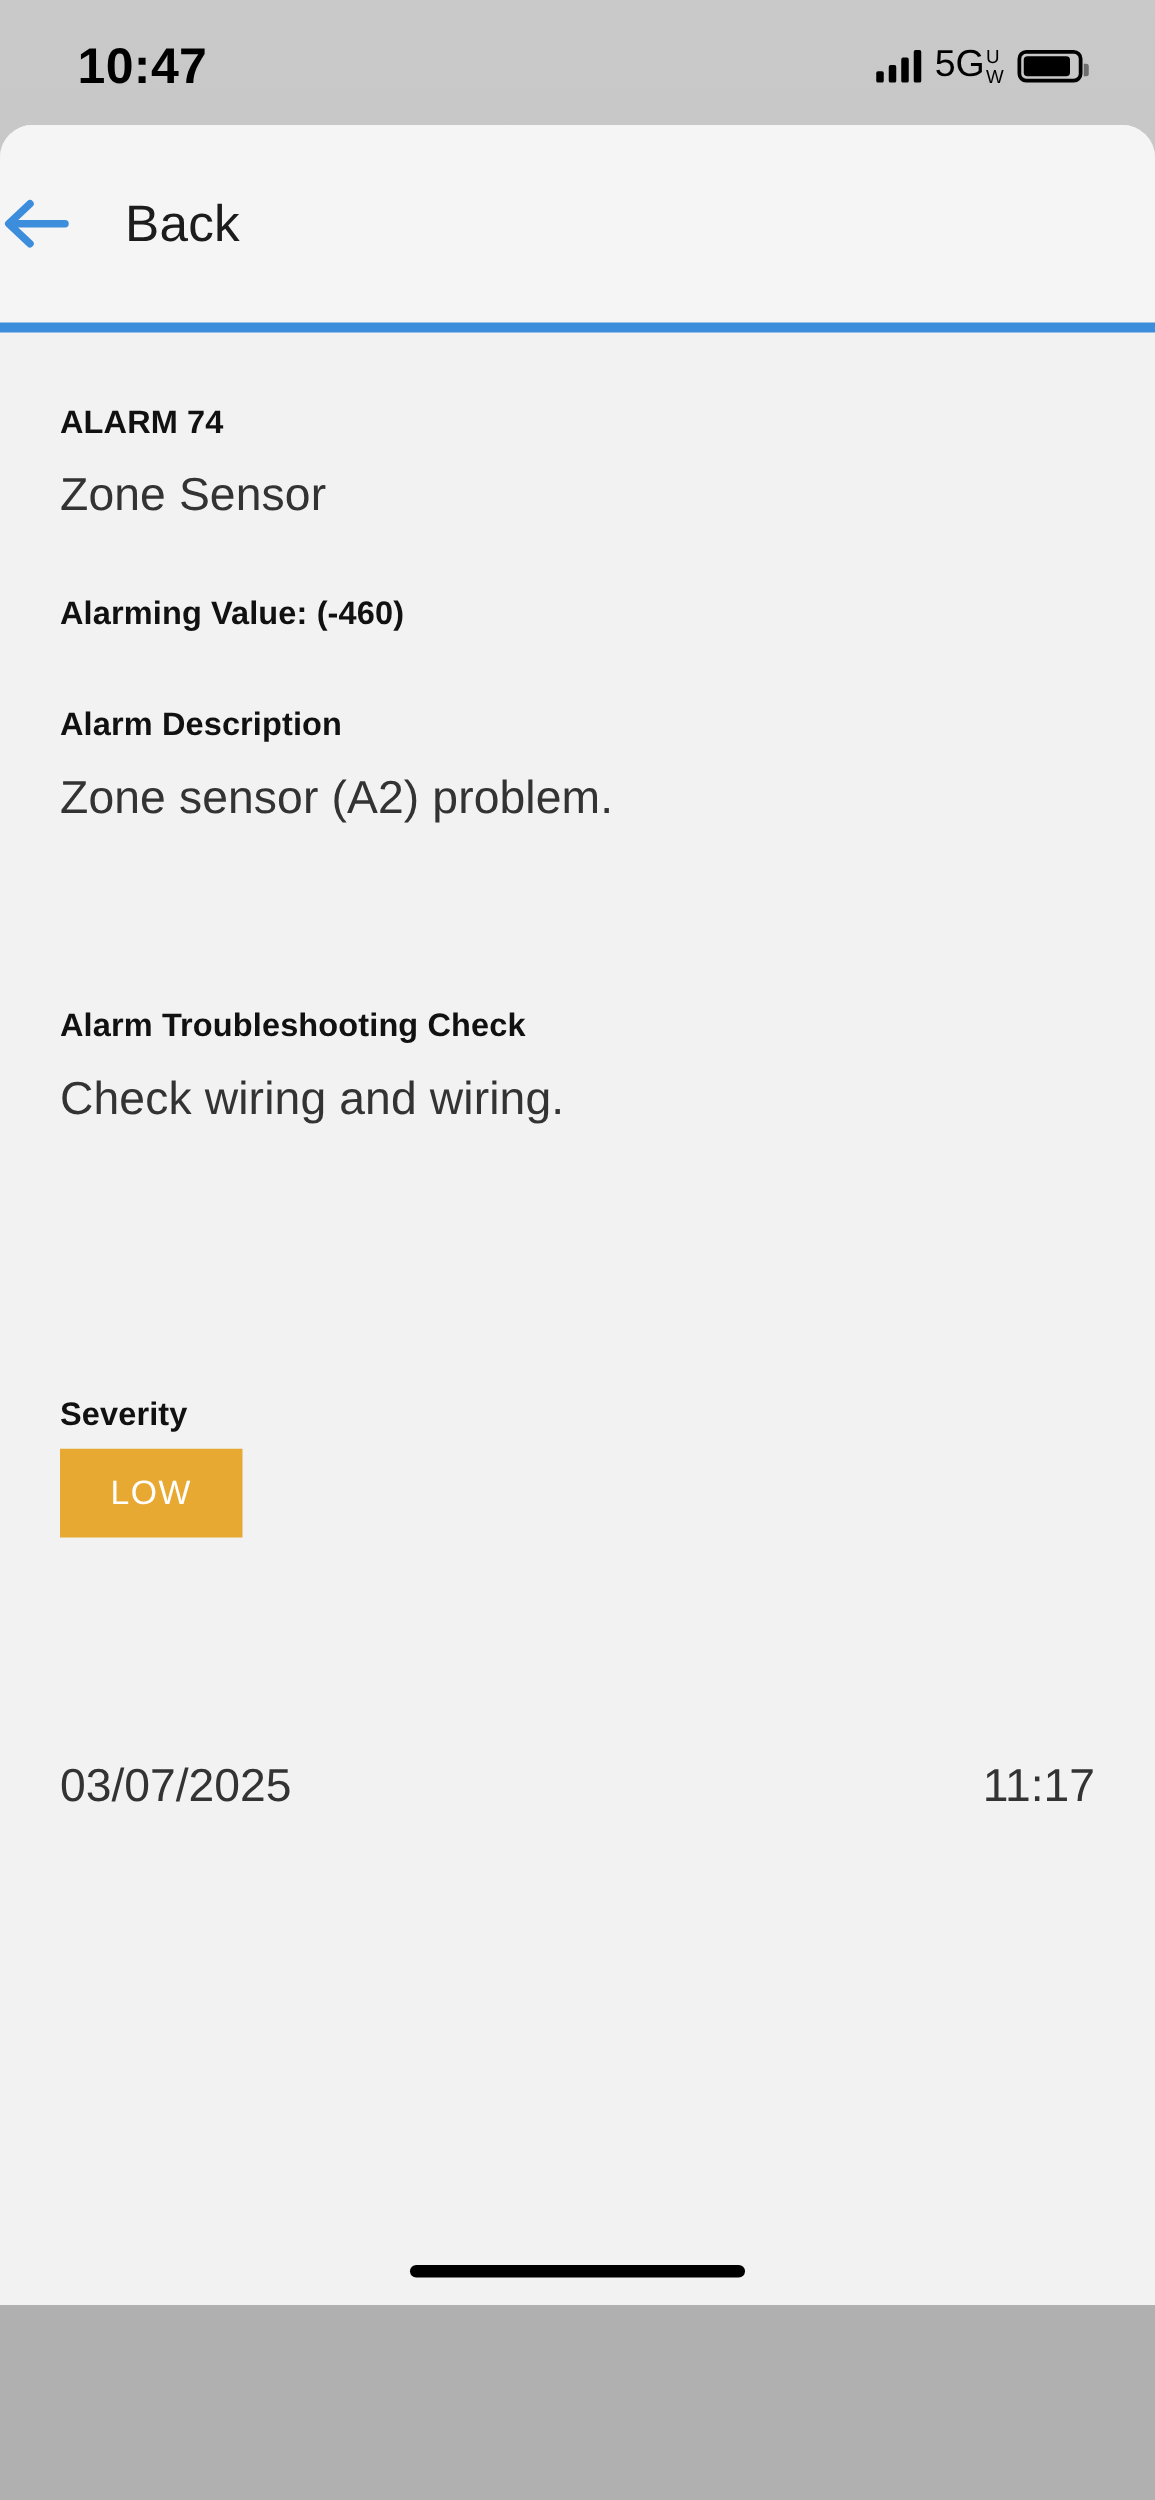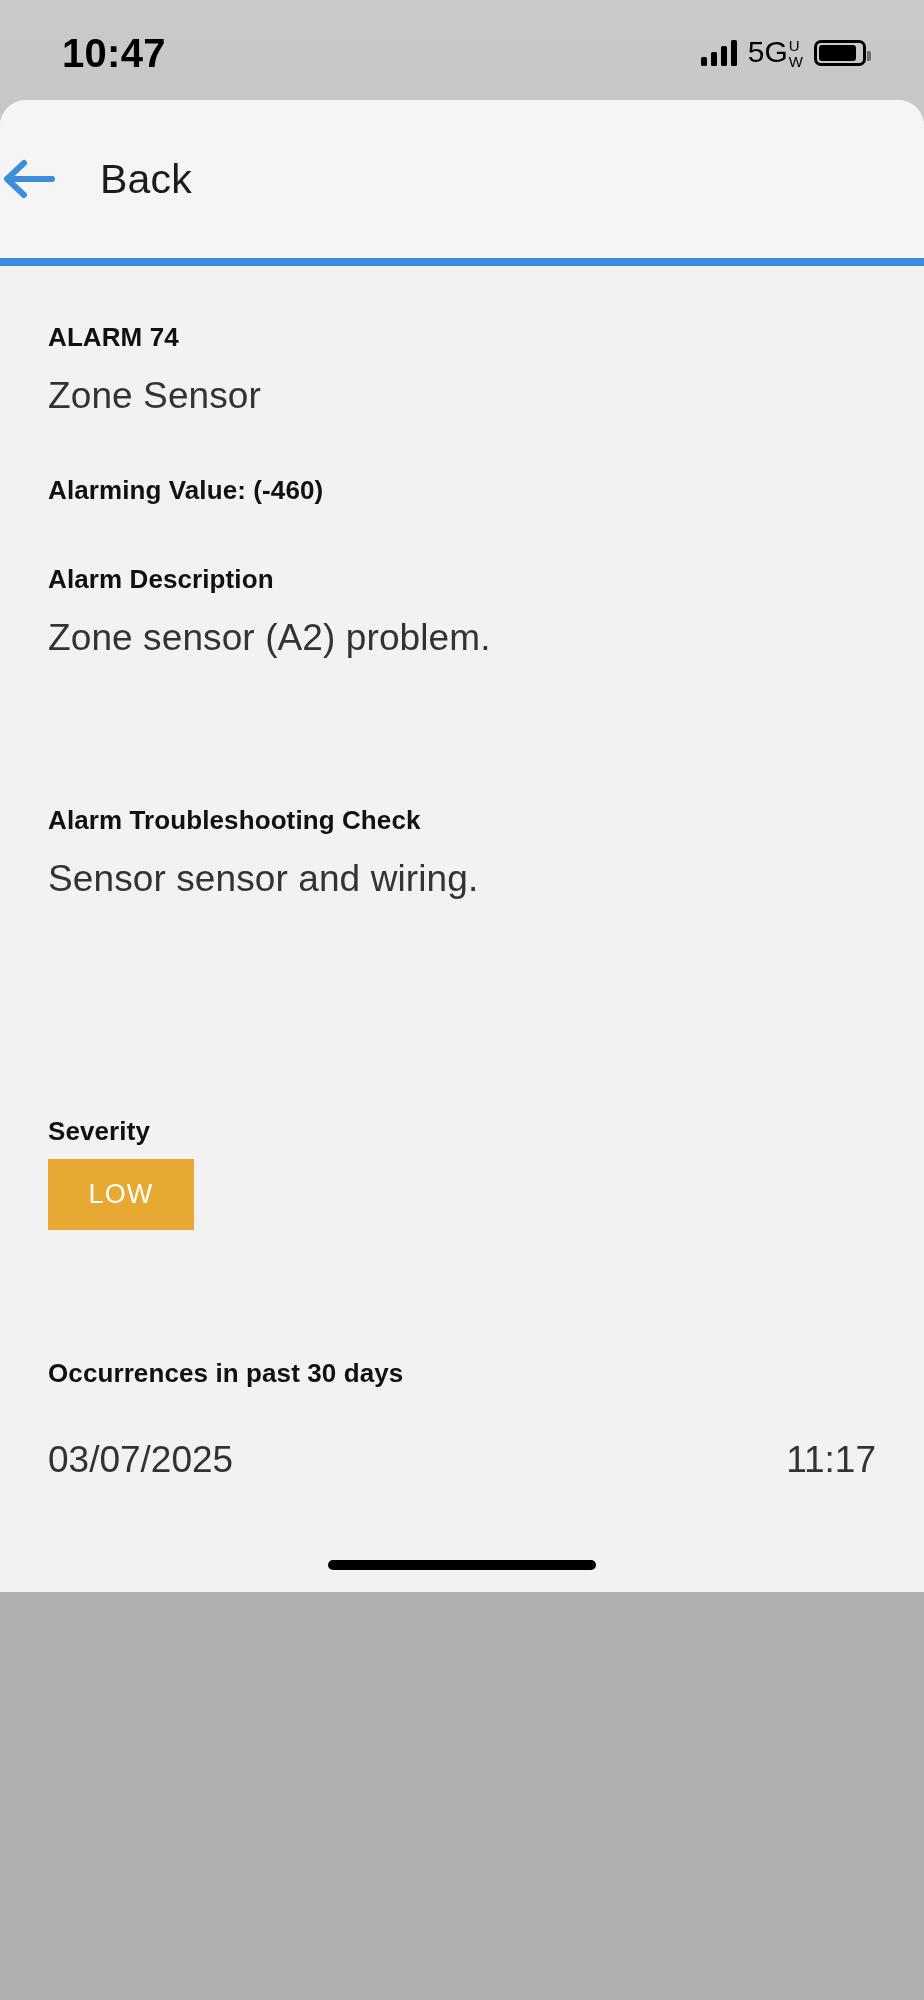--- a/index.html
+++ b/index.html
@@ -5,21 +5,21 @@
   * { box-sizing: border-box; margin: 0; padding: 0; }
   html, body {
     width: 924px;
     height: 2000px;
     background: #b0b0b0;
     font-family: "Liberation Sans", sans-serif;
   }
   #phone {
     position: relative;
     width: 924px;
-    height: 1592px;
+    height: 1844px;
     background: linear-gradient(180deg, #c9c9c9 0%, #b4b4b4 100%);
     overflow: hidden;
   }
 
   
   .status-bar {
     position: absolute;
     top: 0; left: 0;
     width: 924px;
     height: 100px;
@@ -250,29 +250,28 @@
       <div class="h-bold">Alarming Value: (-460)</div>
 
       <div class="gap-md"></div>
       <div class="h-bold">Alarm Description</div>
       <div class="gap-sm"></div>
       <div class="body-text">Zone sensor (A2) problem.</div>
 
       <div class="gap-xl"></div>
       <div class="h-bold">Alarm Troubleshooting Check</div>
       <div class="gap-sm"></div>
-      <div class="body-text">Sensor sensor and wiring.</div>
+      <div class="body-text">Check wiring and wiring.</div>
 
       <div class="gap-xxl"></div>
       <div class="gap-lg"></div>
       <div class="h-bold">Severity</div>
       <div class="severity-badge">LOW</div>
 
       <div class="gap-xxl"></div>
-      <div class="h-bold">Occurrences in past 30 days</div>
       <div class="gap-sm"></div>
 
       <div class="occ-row">
         <div class="occ-date">03/07/2025</div>
         <div class="occ-time">11:17</div>
       </div>
 
     </div>
   </div>
 

